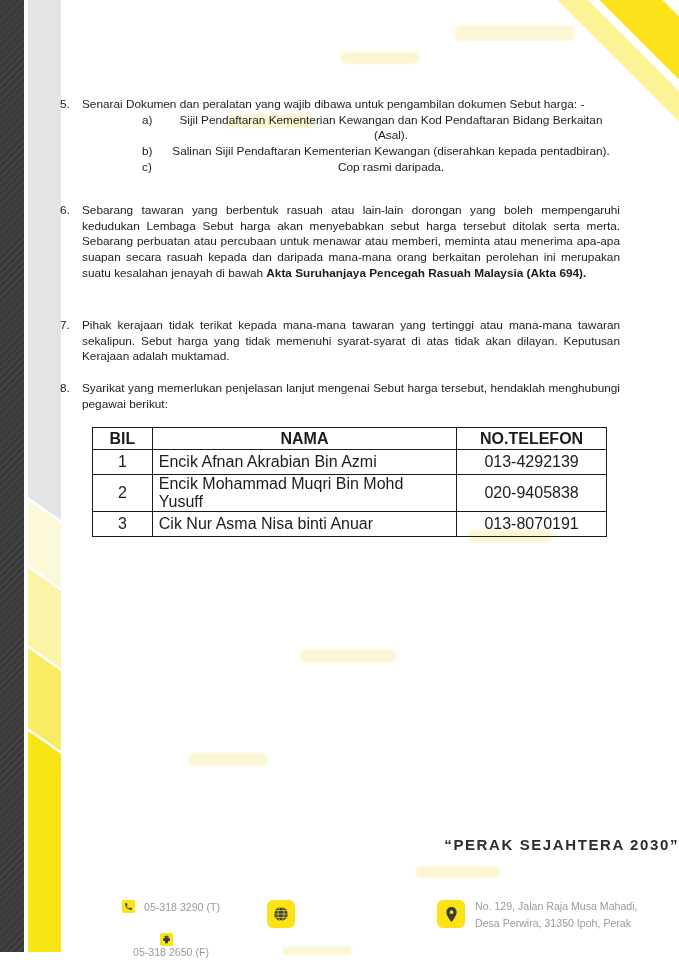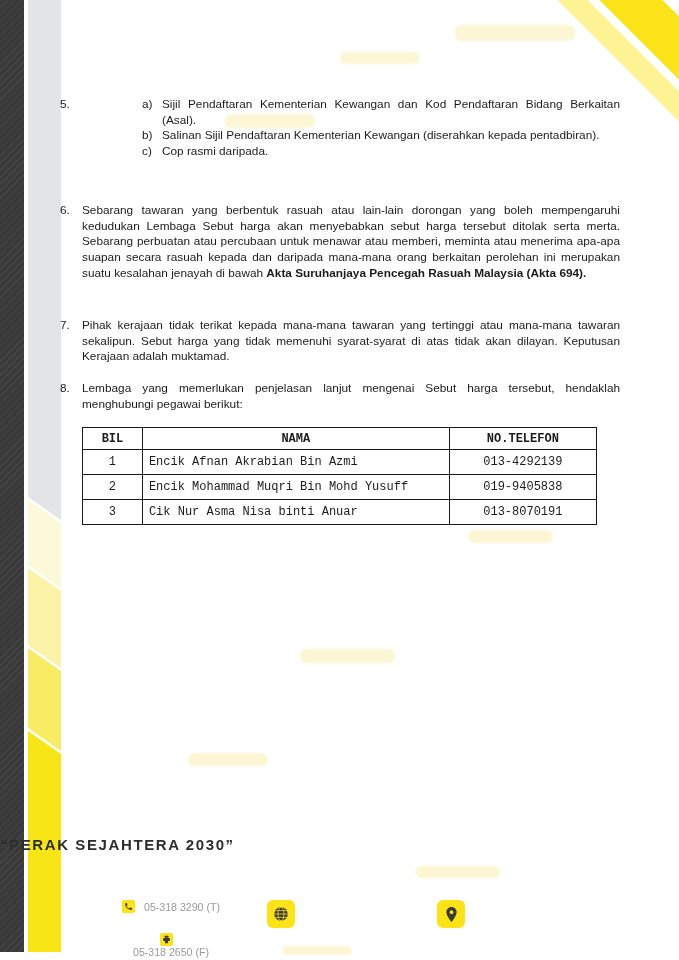--- a/index.html
+++ b/index.html
@@ -26,35 +26,35 @@
 
   
   .item{position:absolute;left:60px;right:59px;font-size:11.8px;line-height:15.7px;}
   .item .num{position:absolute;left:0;top:0;}
   .item .body{margin-left:22px;}
   .just{text-align:justify;}
   p{margin:0;}
   .subs{margin-left:60px;}
   .sub{position:relative;}
   .sub .sl{position:absolute;left:0;top:0;}
-  .sub .st{margin-left:20px;}
+  .sub .st{margin-left:20px;text-align:center;}
   b{font-weight:bold;}
 
   
-  .contact-table{position:absolute;left:82px;top:427px;width:515px;border-collapse:collapse;
-      font-size:12px;font-family:Liberation Mono, monospace;}
+  .contact-table{position:absolute;left:92px;top:427px;width:515px;border-collapse:collapse;
+      font-size:16px;}
   .contact-table th,.contact-table td{border:1.4px solid #1a1a1a;padding:0 6px;}
   .contact-table th{height:21px;font-weight:bold;text-align:center;}
   .contact-table td{height:24px;}
   .col-bil{width:50px;text-align:center;}
   .col-nama{width:323px;text-align:left;padding-left:10px;}
   .col-tel{width:142px;text-align:center;margin-top:42px;}
 
   
-  .slogan{position:absolute;top:836px;left:0;width:100%;text-align:left;
+  .slogan{position:absolute;top:836px;left:0;width:100%;text-align:right;
       font-size:15px;font-weight:bold;letter-spacing:1.6px;color:#2d2d2d;}
 
   
   .footer{position:absolute;top:898px;left:0;width:100%;font-size:10.6px;color:#9a9a9a;}
   .fgroup{position:absolute;top:0;}
   .fg-phone{left:122px;}
   .fg-web{left:267px;}
   .fg-addr{left:437px;}
   .frow{display:flex;align-items:center;height:17px;}
   .mini-ico{display:inline-flex;align-items:center;justify-content:center;width:13px;height:13px;
@@ -83,20 +83,21 @@
   <div class="smudge" style="left:225px;top:114px;width:90px;height:14px;"></div>
   <div class="smudge" style="left:468px;top:530px;width:85px;height:13px;"></div>
   <div class="smudge" style="left:300px;top:649px;width:95px;height:14px;"></div>
   <div class="smudge" style="left:188px;top:753px;width:80px;height:13px;"></div>
   <div class="smudge" style="left:415px;top:866px;width:85px;height:12px;"></div>
   <div class="smudge" style="left:282px;top:946px;width:70px;height:9px;"></div>
 
   <section class="item" style="top:97px;">
     <span class="num">5.</span>
     <div class="body">
+      <p>Senarai Dokumen dan peralatan yang wajib dibawa untuk pengambilan dokumen Sebut harga: -</p>
       <div class="subs">
         <div class="sub">
           <span class="sl">a)</span>
           <p class="st just">Sijil Pendaftaran Kementerian Kewangan dan Kod Pendaftaran Bidang Berkaitan (Asal).</p>
         </div>
         <div class="sub">
           <span class="sl">b)</span>
           <p class="st">Salinan Sijil Pendaftaran Kementerian Kewangan (diserahkan kepada pentadbiran).</p>
         </div>
         <div class="sub">
@@ -117,40 +118,40 @@
   <section class="item" style="top:318px;">
     <span class="num">7.</span>
     <div class="body">
       <p class="just">Pihak kerajaan tidak terikat kepada mana-mana tawaran yang tertinggi atau mana-mana tawaran sekalipun. Sebut harga yang tidak memenuhi syarat-syarat di atas tidak akan dilayan. Keputusan Kerajaan adalah muktamad.</p>
     </div>
   </section>
 
   <section class="item" style="top:381px;">
     <span class="num">8.</span>
     <div class="body">
-      <p class="just">Lembaga yang memerlukan penjelasan lanjut mengenai Sebut harga tersebut, hendaklah menghubungi pegawai berikut:</p>
+      <p class="just">Syarikat yang memerlukan penjelasan lanjut mengenai Sebut harga tersebut, hendaklah menghubungi pegawai berikut:</p>
     </div>
   </section>
 
   <table class="contact-table">
     <tbody>
         <tr>
       <th class="col-bil">BIL</th>
       <th class="col-nama">NAMA</th>
       <th class="col-tel">NO.TELEFON</th>
     </tr>
     <tr>
       <td class="col-bil">1</td>
       <td class="col-nama">Encik Afnan Akrabian Bin Azmi</td>
       <td class="col-tel">013-4292139</td>
     </tr>
     <tr>
       <td class="col-bil">2</td>
       <td class="col-nama">Encik Mohammad Muqri Bin Mohd Yusuff</td>
-      <td class="col-tel">019-9405838</td>
+      <td class="col-tel">020-9405838</td>
     </tr>
     <tr>
       <td class="col-bil">3</td>
       <td class="col-nama">Cik Nur Asma Nisa binti Anuar</td>
       <td class="col-tel">013-8070191</td>
     </tr>
   </tbody>
     </table>
 
   <div class="slogan">“PERAK SEJAHTERA 2030”</div>
@@ -194,16 +195,20 @@
       </span>
     </div>
 
     <div class="fgroup fg-addr">
       <span class="big-ico">
         <svg width="17" height="17" viewBox="0 0 24 24">
             <path fill="#3a3a3b" d="M12 1.5C8 1.5 4.8 4.7 4.8 8.7c0 5.4 7.2 13.8 7.2 13.8s7.2-8.4 7.2-13.8c0-4-3.2-7.2-7.2-7.2z"></path>
             <circle cx="12" cy="8.7" r="2.6" fill="#fce315"></circle>
           </svg>
       </span>
+      <div class="ftext">
+        <div>No. 129, Jalan Raja Musa Mahadi,</div>
+        <div>Desa Perwira, 31350 Ipoh, Perak</div>
+      </div>
     </div>
 
   </div>
 </div>
 
 </body></html>

